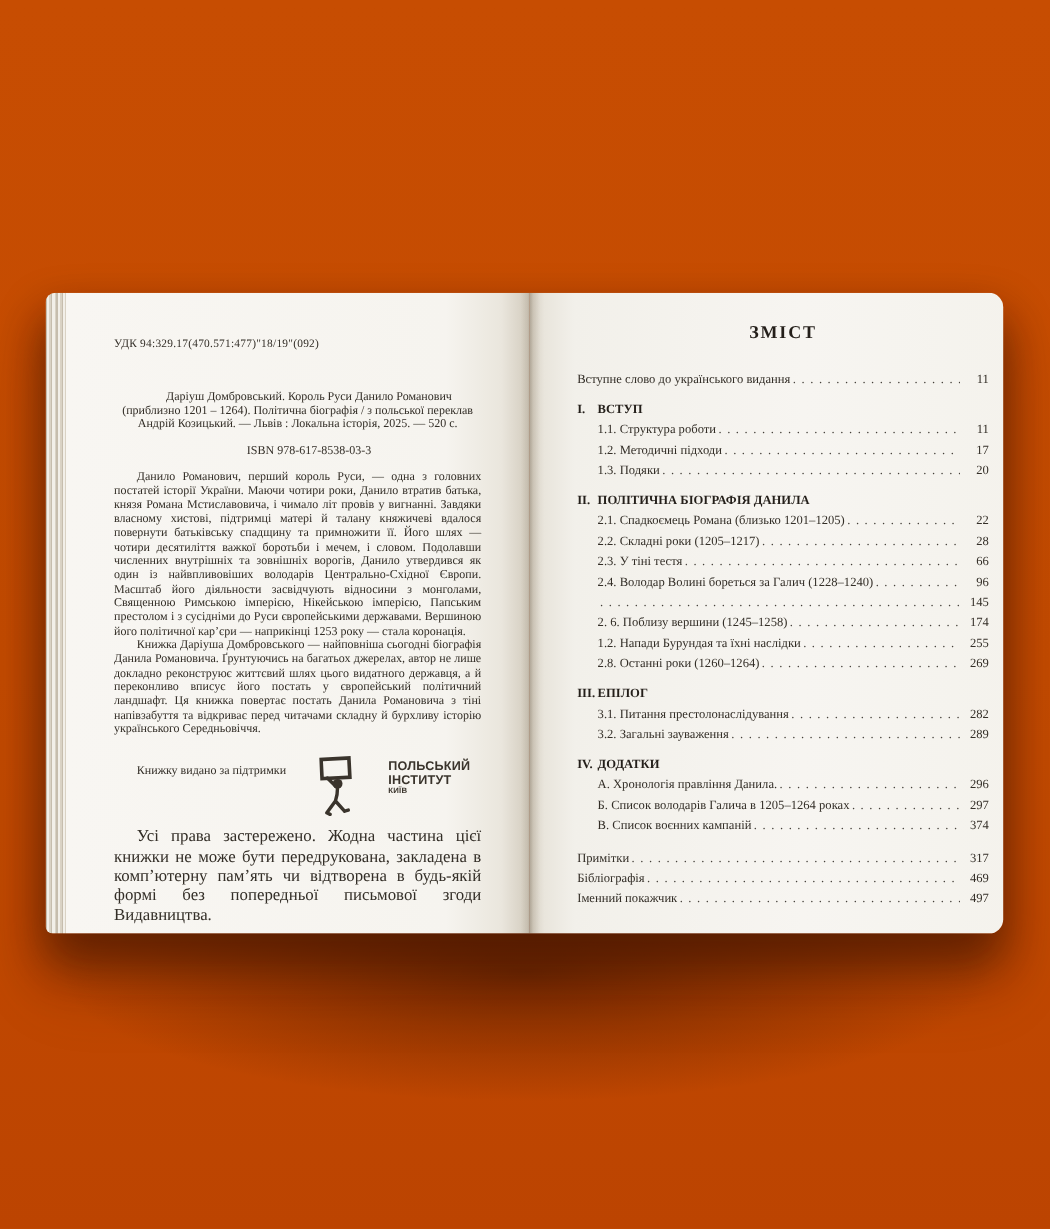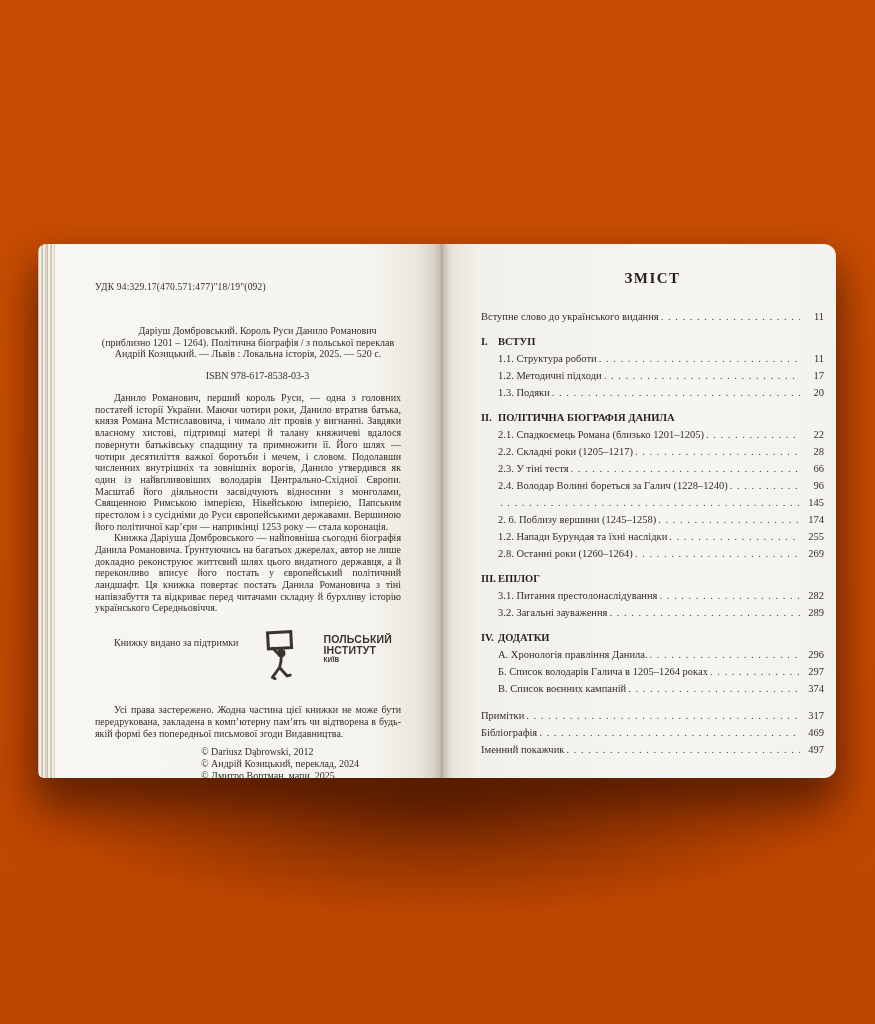--- a/index.html
+++ b/index.html
@@ -53,21 +53,21 @@
   .indent { text-indent:19px;text-align:center; }
   .support { display:flex; align-items:flex-start; gap:28px; margin:16px 0 0 19px; height:54px; }
   .support-label { font-size:10px; margin-top:7px; white-space:nowrap; }
   .logo { display:flex; gap:21px; align-items:flex-start; }
   .logo svg { width:36px; height:50px; display:block; }
   .logo-text { display:flex; flex-direction:column; margin-top:4px;
     font-family:"Liberation Sans","DejaVu Sans",sans-serif; font-weight:bold;
     text-transform:uppercase; color:#3a342c; line-height:1.05; letter-spacing:.2px; }
   .logo-l1,.logo-l2 { font-size:10.5px; }
   .logo-l3 { font-size:6.5px; margin-top:1px; }
-  .rights { margin:20px 0 0; font-size:10px; line-height:1.17; text-align:justify; }
+  .rights { margin:6px 0 0; font-size:14px; line-height:1.17; text-align:justify; }
   .copyrights { margin:7px 0 0 106px; font-size:10px; line-height:1.18; }
   
   .toc-title { margin:0; text-align:center; font-size:15px; font-weight:bold;
     letter-spacing:1.5px; color:#241f1a; }
   .toc { margin-top:21px; font-size:10.5px; }
   .toc-row { display:flex; align-items:center; height:17px; line-height:17px; }
   .toc-row.sub { padding-left:17px; }
   .toc-section { display:flex; height:17px; line-height:17px; font-weight:bold; color:#241f1a; }
   .toc-section .num { min-width:17px; }
   .gap { margin-top:8px; }

